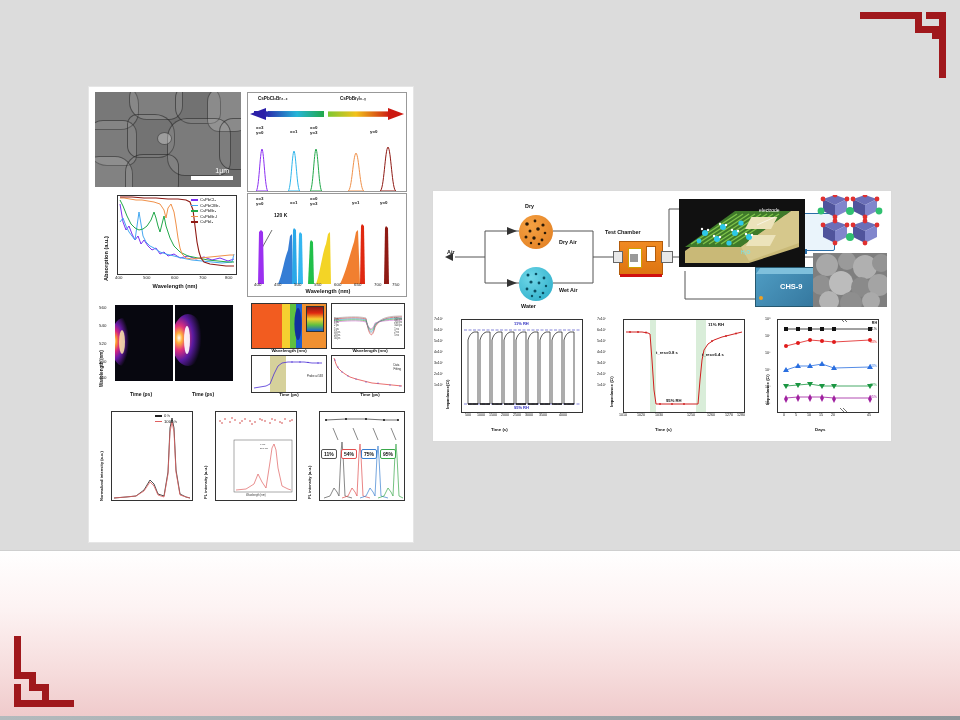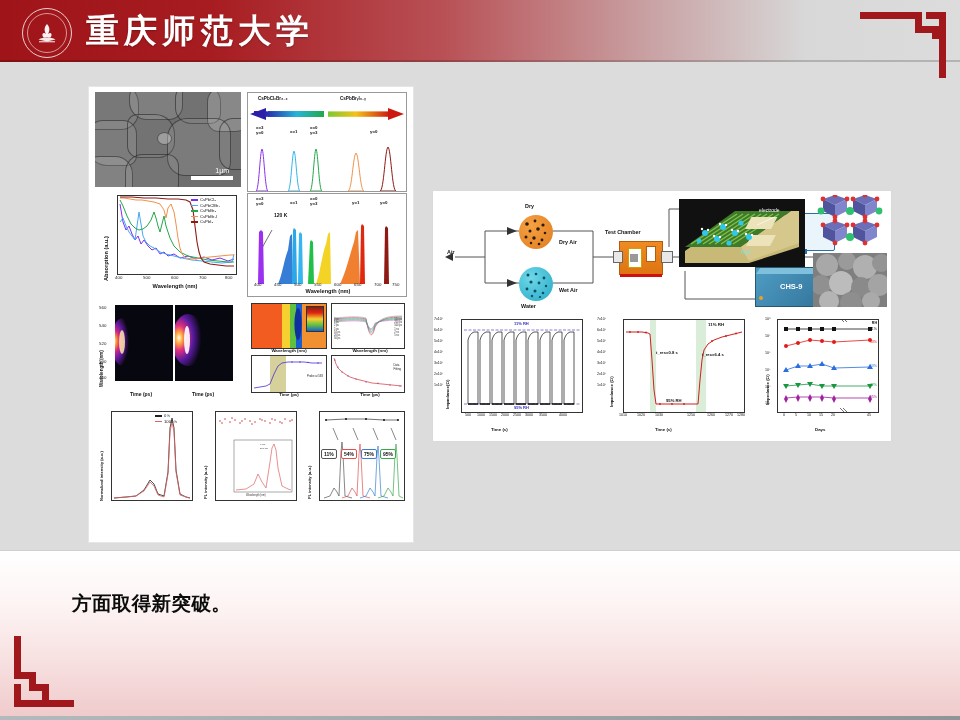--- a/index.html
+++ b/index.html
@@ -120,31 +120,20 @@
   .rchart{position:absolute;background:#fff;border:.8px solid #333;}
   .rtick{position:absolute;font-size:3.6px;color:#111;}
   .rlab{position:absolute;font-size:4.4px;color:#111;font-weight:bold;}
   .rnote{position:absolute;font-size:4.4px;font-weight:bold;}
 </style>
 </head>
 <body>
 
 <div class="slide">
 
-  <div class="header">
-    <div class="logo-emblem">
-      <div class="inner-ring"></div>
-      <svg width="30" height="30" viewBox="0 0 30 30" aria-hidden="true">
-        <path d="M15 6 C12 9 12 13 14 16 C12 14 10 15 10.5 17.5 C11 20 13 20 15 19 C17 20 19 20 19.5 17.5 C20 15 18 14 16 16 C18 13 18 9 15 6 Z" fill="#ffffff" opacity=".95"></path>
-        <path d="M6.5 21.5 C9 20 12 19.6 15 19.6 C18 19.6 21 20 23.5 21.5 L15 23.4 Z" fill="#ffffff" opacity=".9"></path>
-        <rect x="7" y="23.2" width="16" height="1.1" fill="#ffffff" opacity=".85"></rect>
-      </svg>
-    </div>
-    <div class="uni-name">重庆师范大学</div>
-  </div>
 
   <svg class="corner-tr" viewBox="0 0 86 70">
     <g fill="#a0181c">
       <rect x="0" y="4" width="62" height="7"></rect>
       <rect x="55" y="4" width="7" height="20"></rect>
       <rect x="55" y="18" width="24" height="7"></rect>
       <rect x="66" y="4" width="20" height="7"></rect>
       <rect x="79" y="4" width="7" height="21"></rect>
       <rect x="72" y="25" width="14" height="6"></rect>
       <rect x="79" y="28" width="7" height="42"></rect>
@@ -846,16 +835,15 @@
       <rect x="15" y="36" width="7" height="16"></rect>
       <rect x="0" y="48" width="7" height="22"></rect>
       <rect x="0" y="64" width="60" height="7"></rect>
       <rect x="15" y="48" width="20" height="7"></rect>
       <rect x="28" y="48" width="7" height="18"></rect>
     </g>
   </svg>
 
   <div class="caption">
     <span class="indent"></span><br>
-    <span>方面取得新突破。</span>
   </div>
 
 </div>
 
 </body></html>

